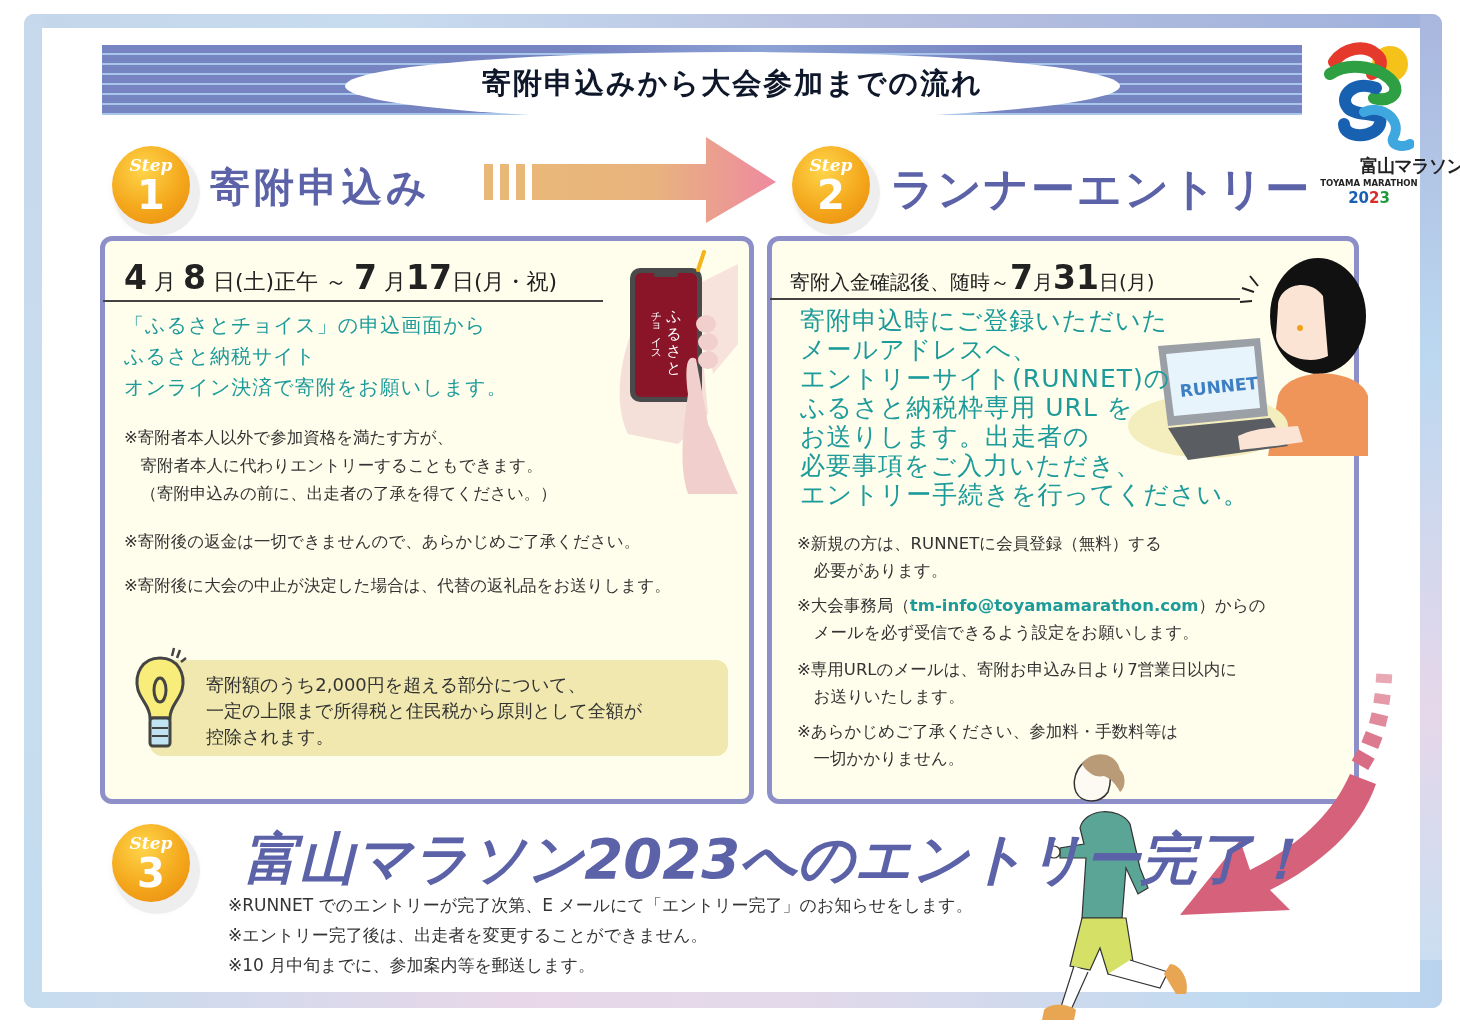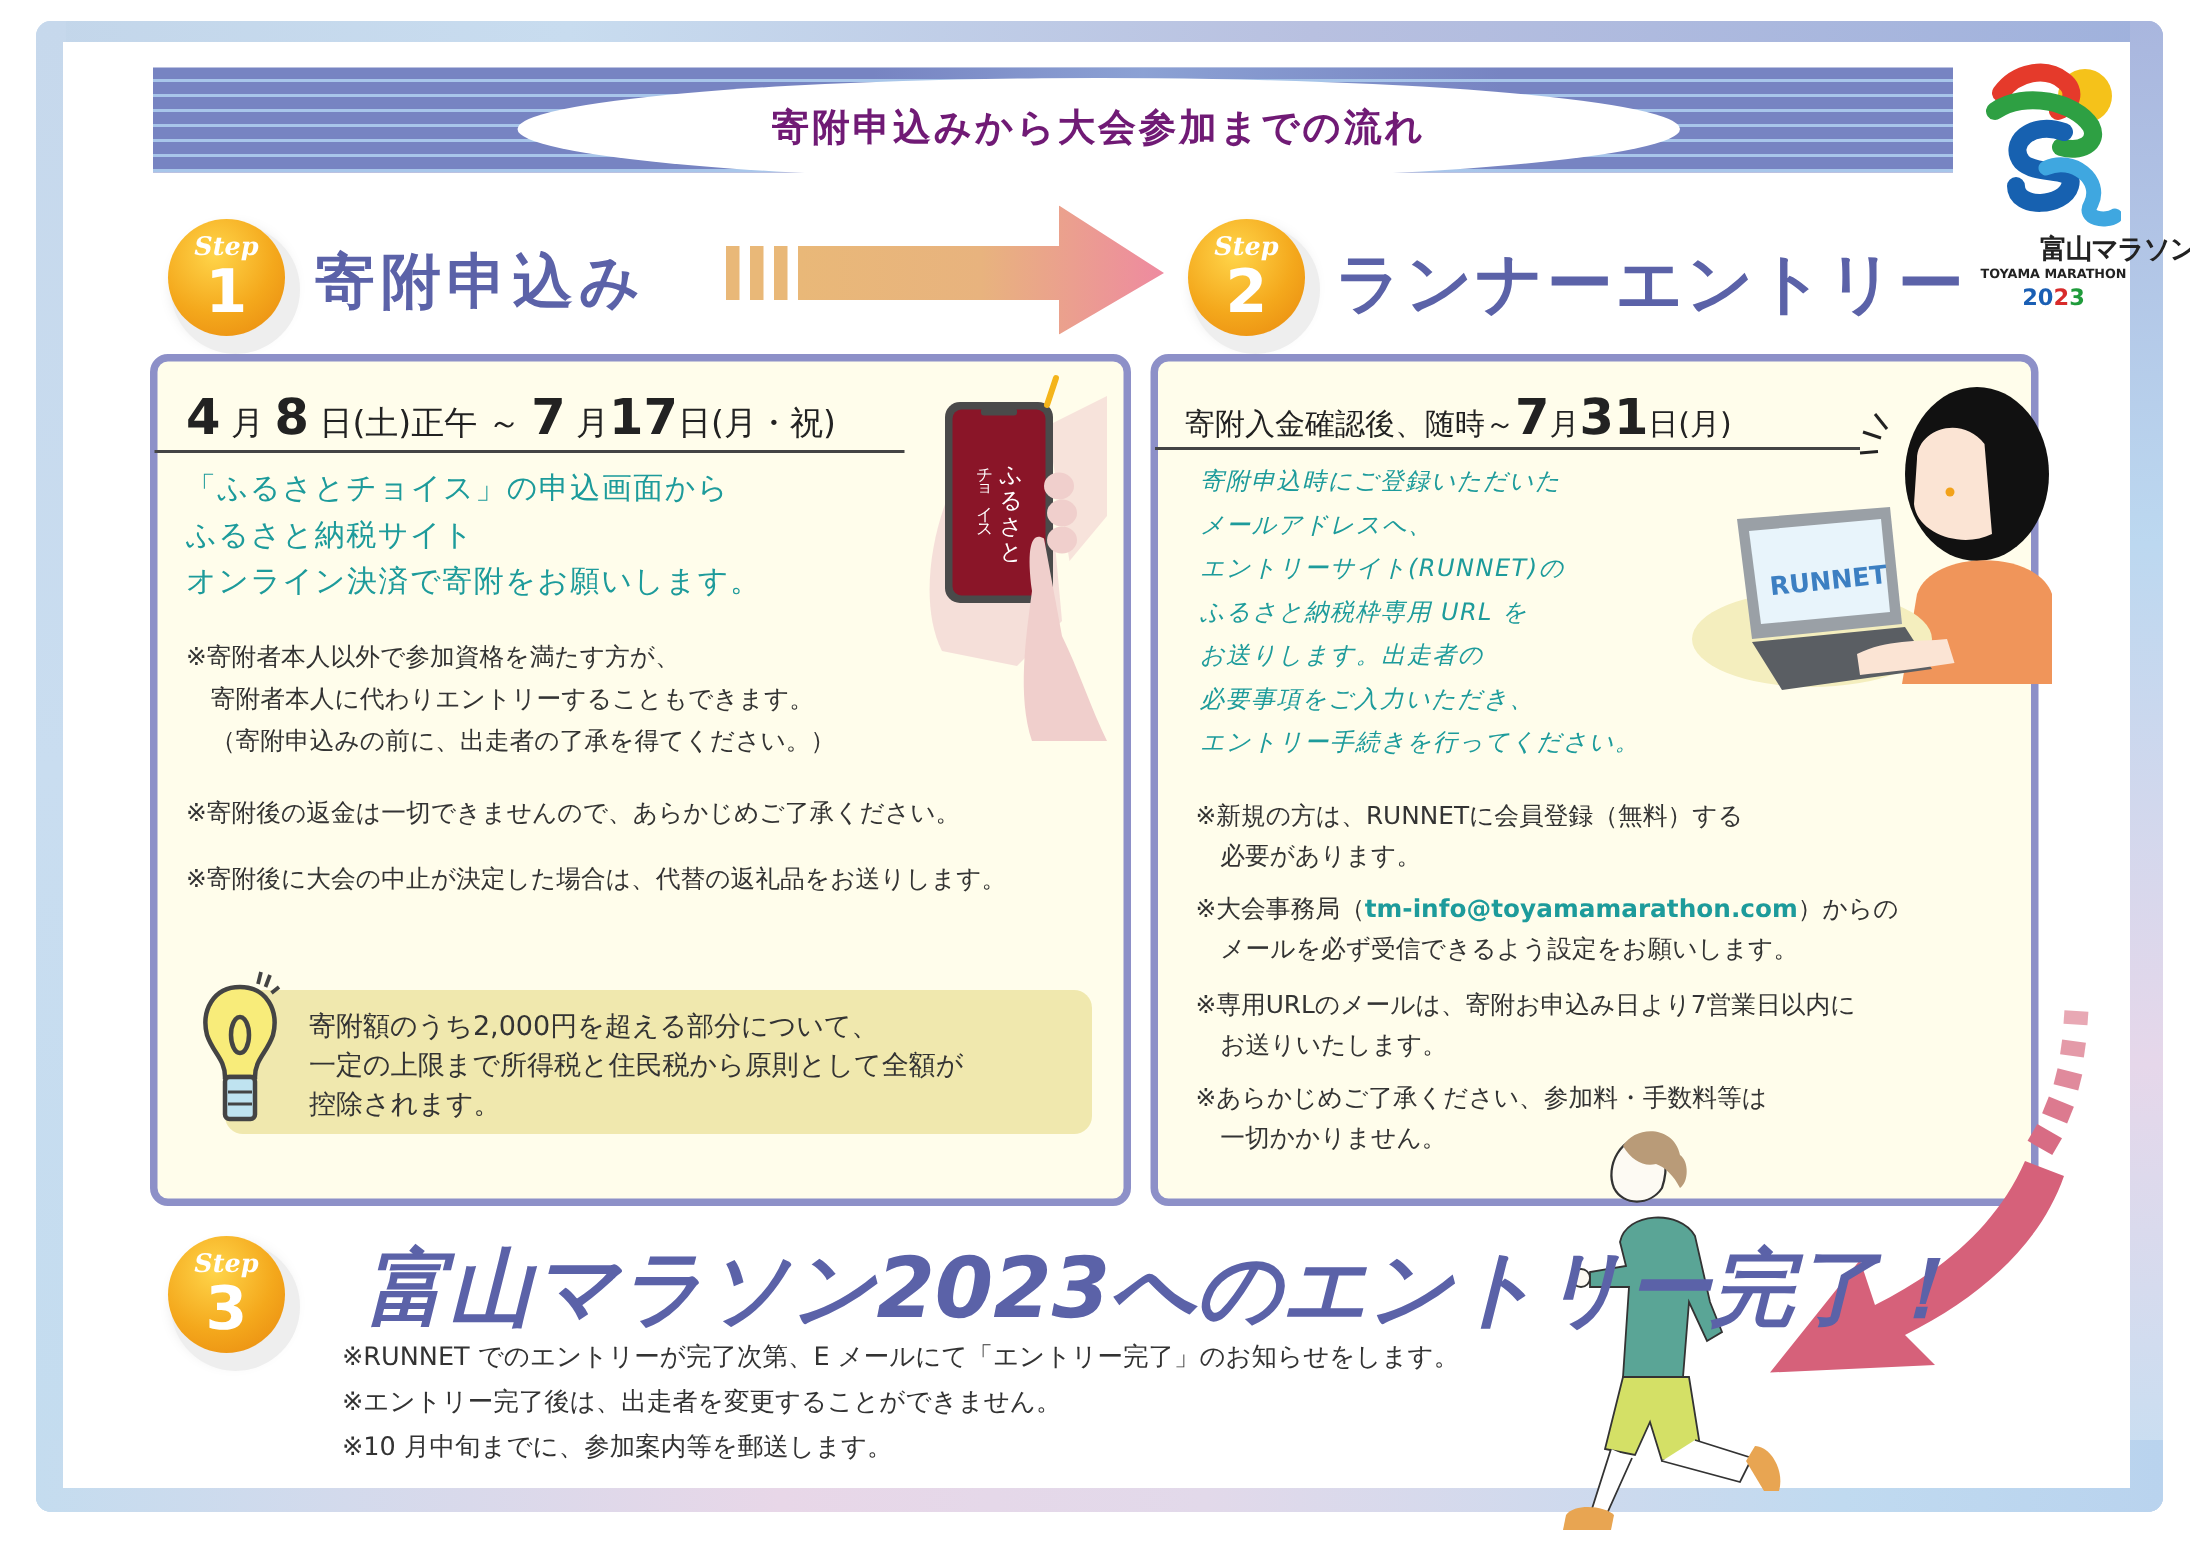--- a/index.html
+++ b/index.html
@@ -36,21 +36,21 @@
   .banner-fade {
     position: absolute; left: 102px; top: 45px; width: 1200px; height: 70px;
     background: linear-gradient(90deg, rgba(255,255,255,0) 0%, rgba(255,255,255,0) 40%, rgba(160,190,230,0.5) 55%, rgba(255,255,255,0) 75%);
   }
   .banner-pill {
     position: absolute; left: 345px; top: 52px; width: 775px; height: 68px;
     background: #ffffff; border-radius: 50%;
     display: flex; align-items: center; justify-content: center;
   }
   .banner-title {
-    font-family: "DejaVu Sans", sans-serif; font-weight: bold; font-size: 25px; color: #701a75; letter-spacing: 2px;
+    font-family: "DejaVu Sans", sans-serif; font-weight: bold; font-size: 29px; color: #0f172a; letter-spacing: 2px;
     margin-top: -4px;
   }
 
   
   .logo { position: absolute; left: 1310px; top: 40px; width: 118px; height: 170px; }
   .logo-mark { position: absolute; left: 14px; top: 0; width: 90px; height: 112px; }
   .logo-jp { position: absolute; left: 0; top: 114px; width: 118px; text-align: center; font-weight: bold; font-size: 18px; color: #222; letter-spacing: -1px; margin-left: 43px; }
   .logo-en { position: absolute; left: 0; top: 138px; width: 118px; text-align: center; font-weight: bold; font-size: 8.5px; color: #222; }
   .logo-year { position: absolute; left: 0; top: 149px; width: 118px; text-align: center; font-weight: bold; font-size: 15px; color: #1a5fb4; }
   .logo-year .r { color: #d82b2b; }
@@ -219,21 +219,21 @@
   <circle cx="172" cy="82" r="3" fill="#f2a21a"></circle>
   <path d="M150 150 C160 120, 230 120, 240 150 L240 210 L140 210 Z" fill="#f0955a"></path>
   <ellipse cx="80" cy="180" rx="80" ry="32" fill="#f4eebe"></ellipse>
   <path d="M30 100 L132 92 L140 170 L40 180 Z" fill="#9aa0a6"></path>
   <path d="M38 108 L126 100 L132 162 L46 170 Z" fill="#e8f4fb"></path>
   <path d="M40 182 L142 172 L160 200 L60 214 Z" fill="#5a5e63"></path>
   <text x="52" y="148" fill="#3c7fc2" font-size="17" font-weight="bold" font-family="DejaVu Sans, sans-serif" transform="rotate(-6 80 145)">RUNNET</text>
   <path d="M110 190 C130 180, 150 182, 170 180 L175 196 C150 200, 130 202, 112 204 Z" fill="#fbe4d4"></path>
 </svg>
 
-<div class="teal" style="position:absolute; left:800px; top:306px; line-height:29px; font-size:16px;font-style:italic;">
+<div class="teal" style="position:absolute; left:800px; top:306px; line-height:29px; font-size:25px;">
   <div>寄附申込時にご登録いただいた</div>
   <div>メールアドレスへ、</div>
   <div>エントリーサイト(RUNNET)の</div>
   <div>ふるさと納税枠専用 URL を</div>
   <div>お送りします。出走者の</div>
   <div>必要事項をご入力いただき、</div>
   <div>エントリー手続きを行ってください。</div>
 </div>
 
 <div class="note" style="position:absolute; left:797px; top:530px; line-height:27px;">

